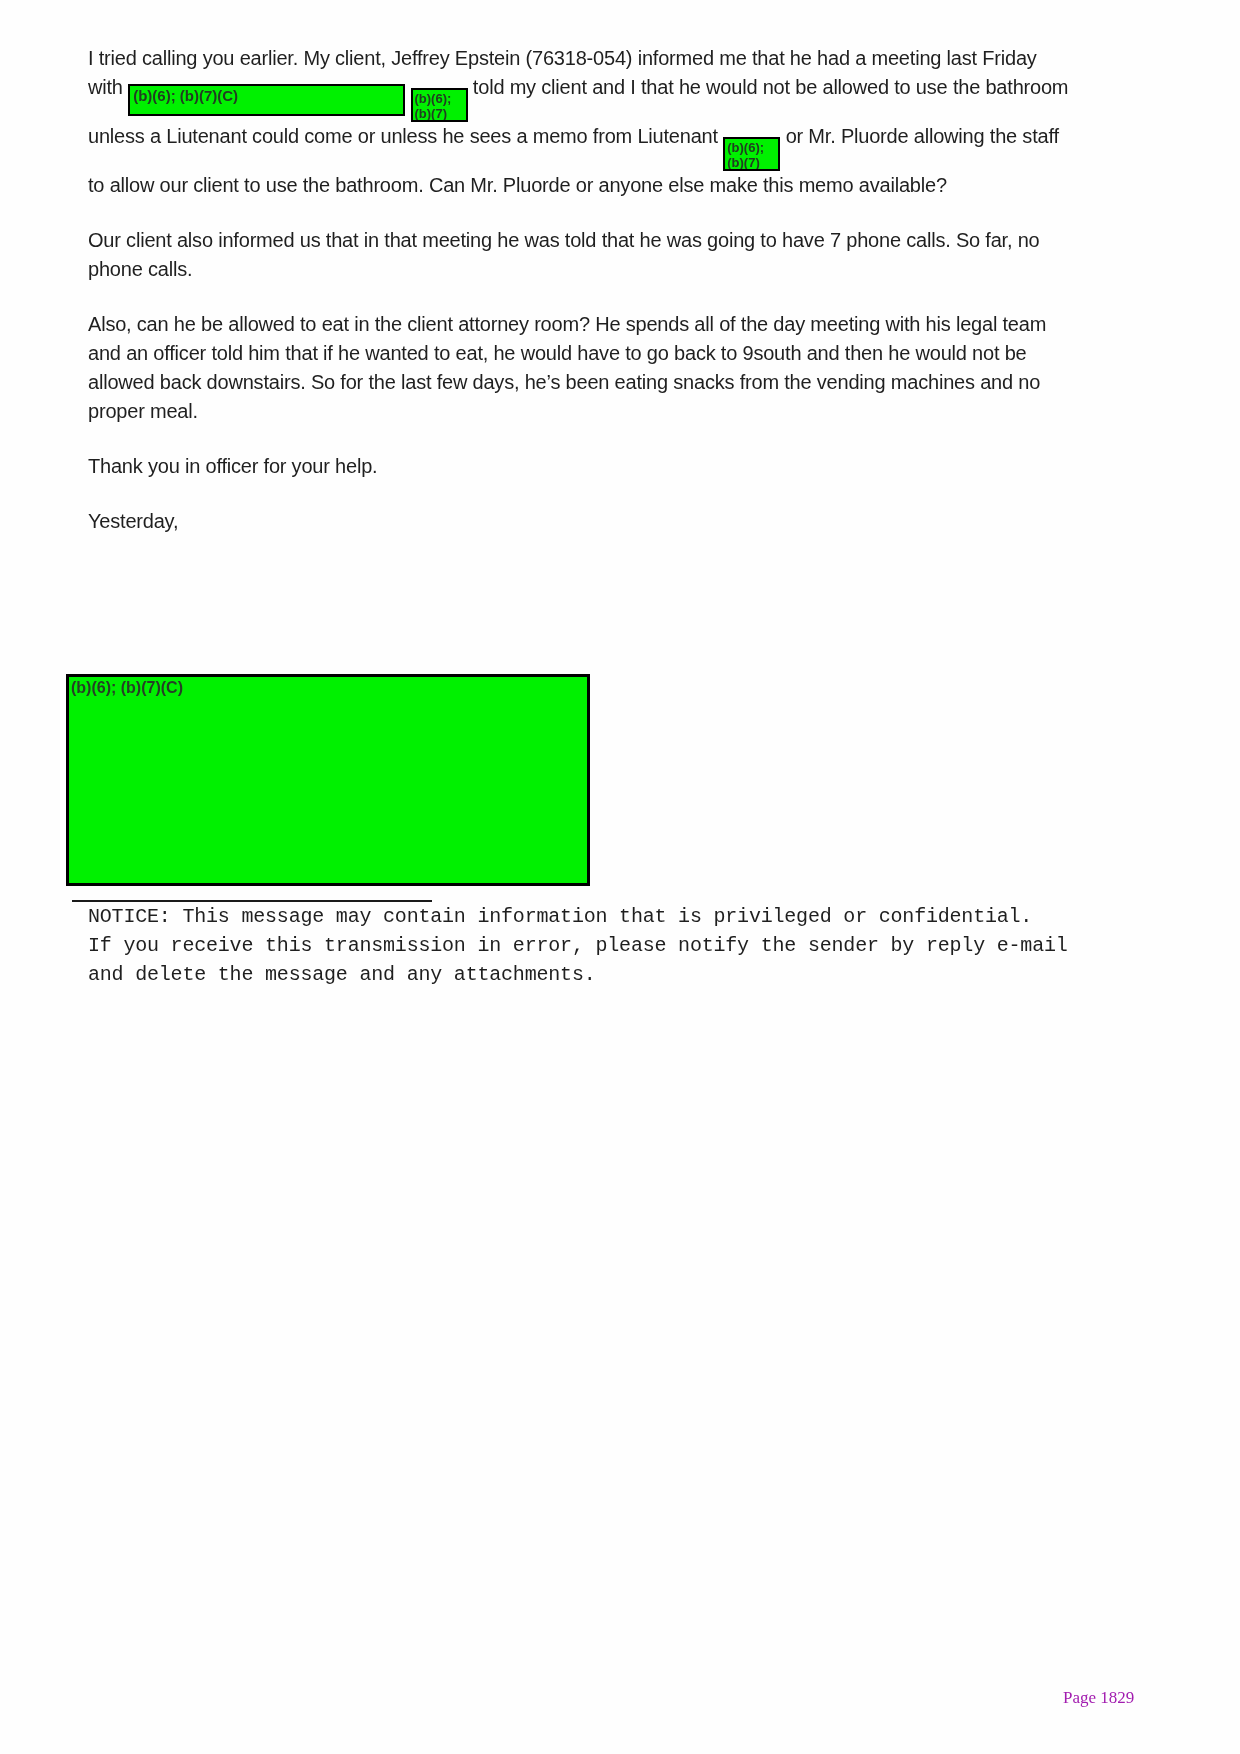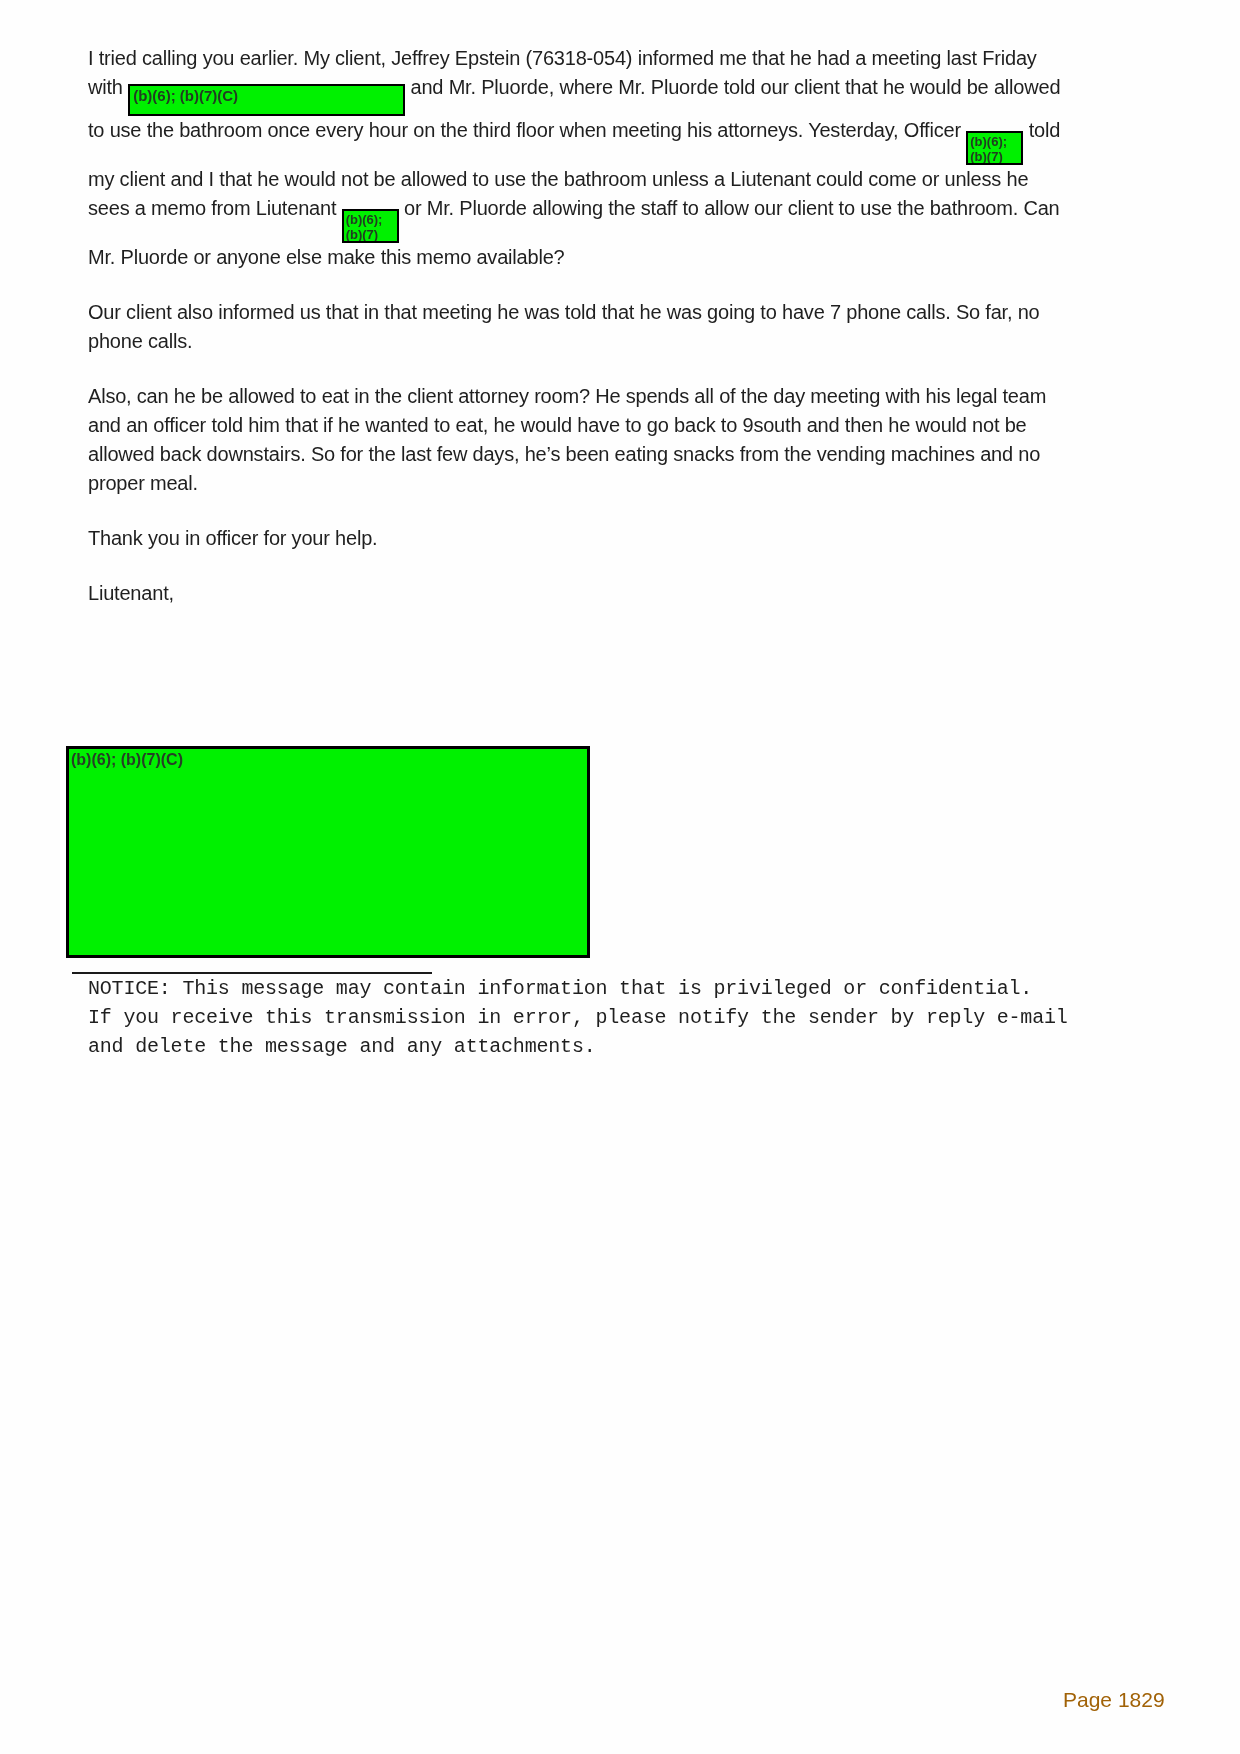--- a/index.html
+++ b/index.html
@@ -96,51 +96,51 @@
     line-height: 38px;
     width: 985px;
     letter-spacing: -0.2px;
     white-space: pre-wrap;
     font-family: Liberation Mono, monospace;
   }
   .page-number {
     position: absolute;
     left: 1063px;
     top: 1688px;
-    font-size: 21px;
-    color: #a16207;
+    font-size: 17px;
+    color: #a21caf;
+    font-family: Liberation Serif, serif;
   }
 </style>
 </head>
 <body>
 
 <div class="page">
   <div class="content">
 
     <p><span>I tried calling you earlier. My client, Jeffrey Epstein (76318-054) informed me that he had a meeting last Friday with</span>
       <span class="redact r-wide">
           <span class="redact-label">(b)(6); (b)(7)(C)</span>
         </span>
-      <span>and Mr. Pluorde, where Mr. Pluorde told our client that he would be allowed to use the bathroom once every hour on the third floor when meeting his attorneys. Yesterday, Officer</span>
       <span class="redact r-sm">
           <span class="redact-label">(b)(6); (b)(7)(C)</span>
         </span>
       <span>told my client and I that he would not be allowed to use the bathroom unless a Liutenant could come or unless he sees a memo from Liutenant</span>
       <span class="redact r-sm">
           <span class="redact-label">(b)(6); (b)(7)(C)</span>
         </span>
       <span>or Mr. Pluorde allowing the staff to allow our client to use the bathroom. Can Mr. Pluorde or anyone else make this memo available?</span></p>
 
     <p>Our client also informed us that in that meeting he was told that he was going to have 7 phone calls. So far, no phone calls.</p>
 
     <p>Also, can he be allowed to eat in the client attorney room? He spends all of the day meeting with his legal team and an officer told him that if he wanted to eat, he would have to go back to 9south and then he would not be allowed back downstairs. So for the last few days, he’s been eating snacks from the vending machines and no proper meal.</p>
 
     <p>Thank you in officer for your help.</p>
 
-    <p>Liutenant,</p>
+    <p>Yesterday,</p>
 
     <div class="sig-box">
       <span class="redact-label">(b)(6); (b)(7)(C)</span>
     </div>
 
     <hr class="divider">
 
     <p class="notice">NOTICE: This message may contain information that is privileged or confidential.  If you receive this transmission in error, please notify the sender by reply e-mail and delete the message and any attachments.</p>
   </div>
 

